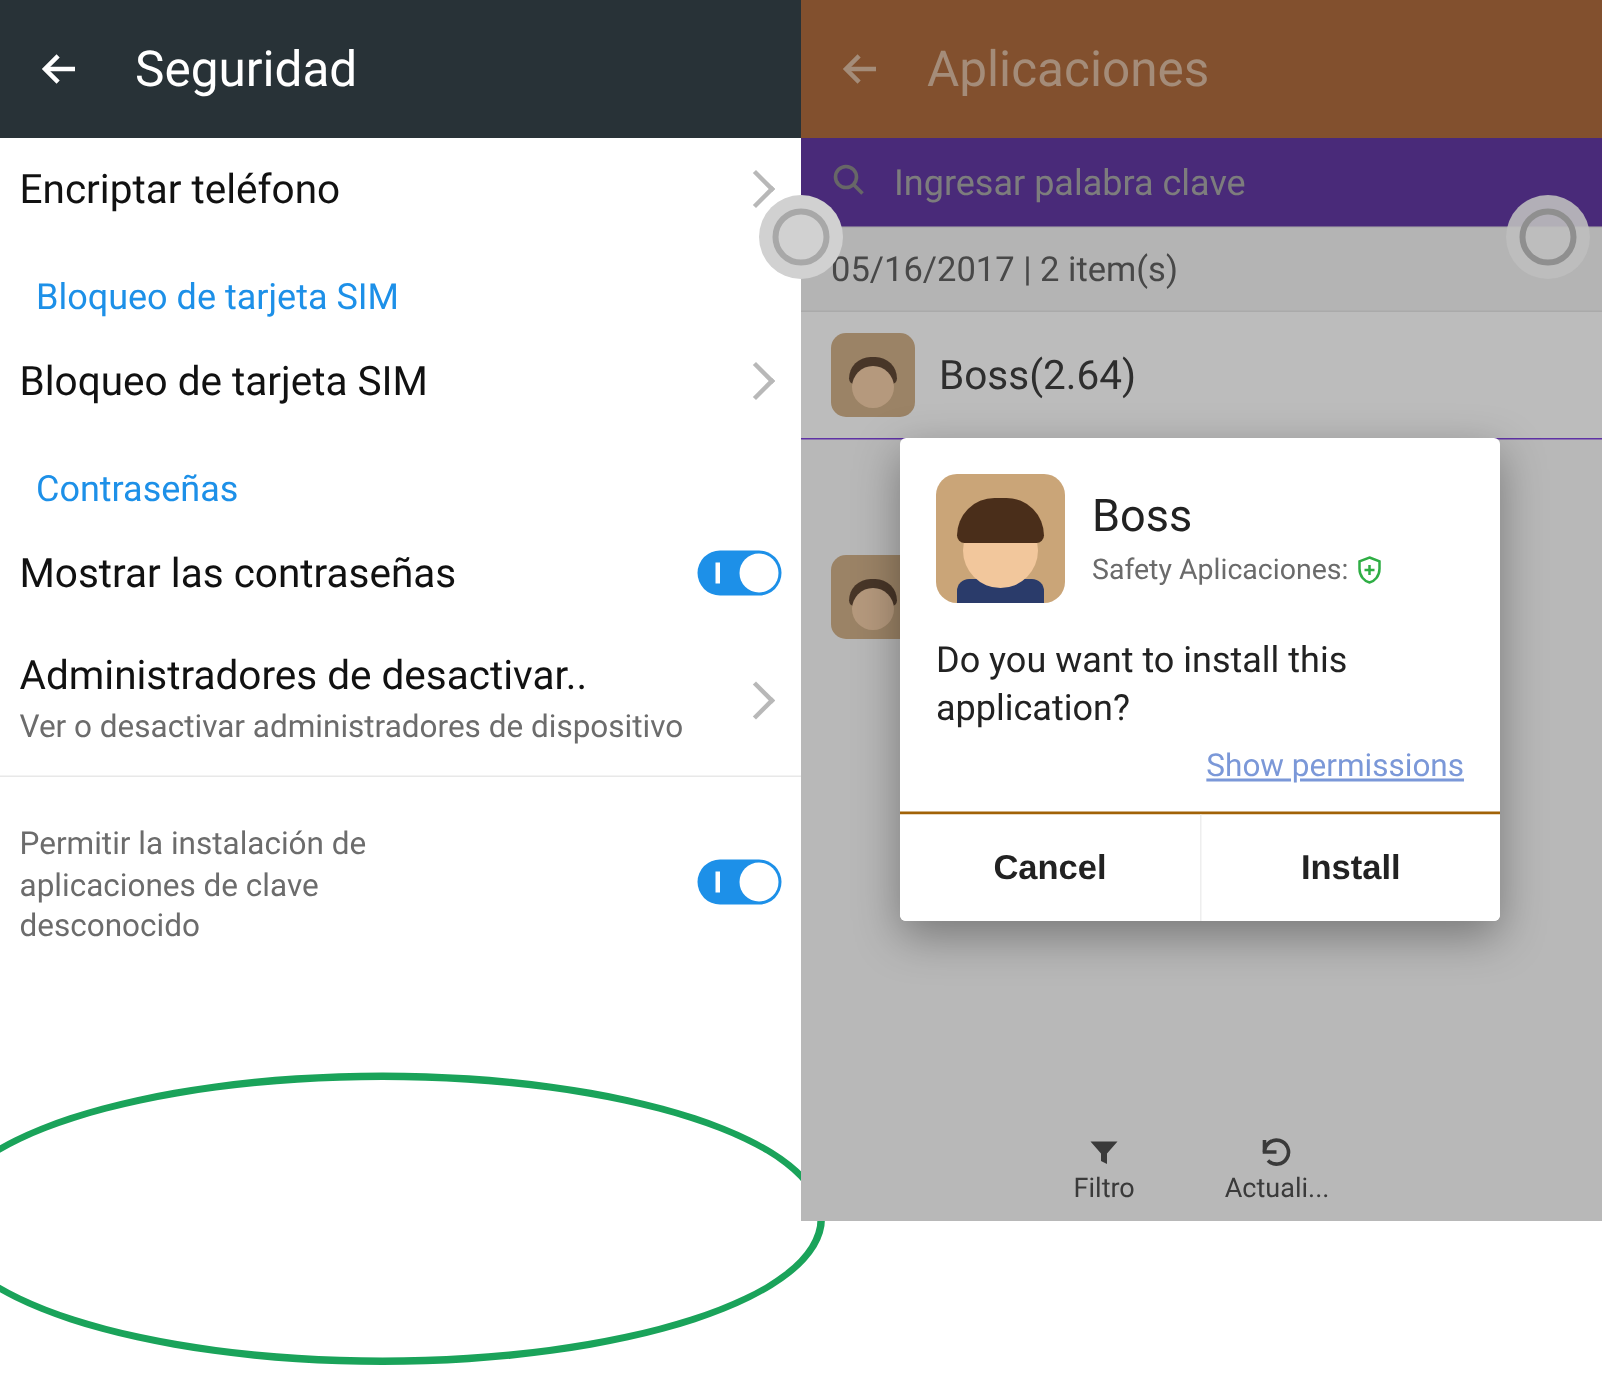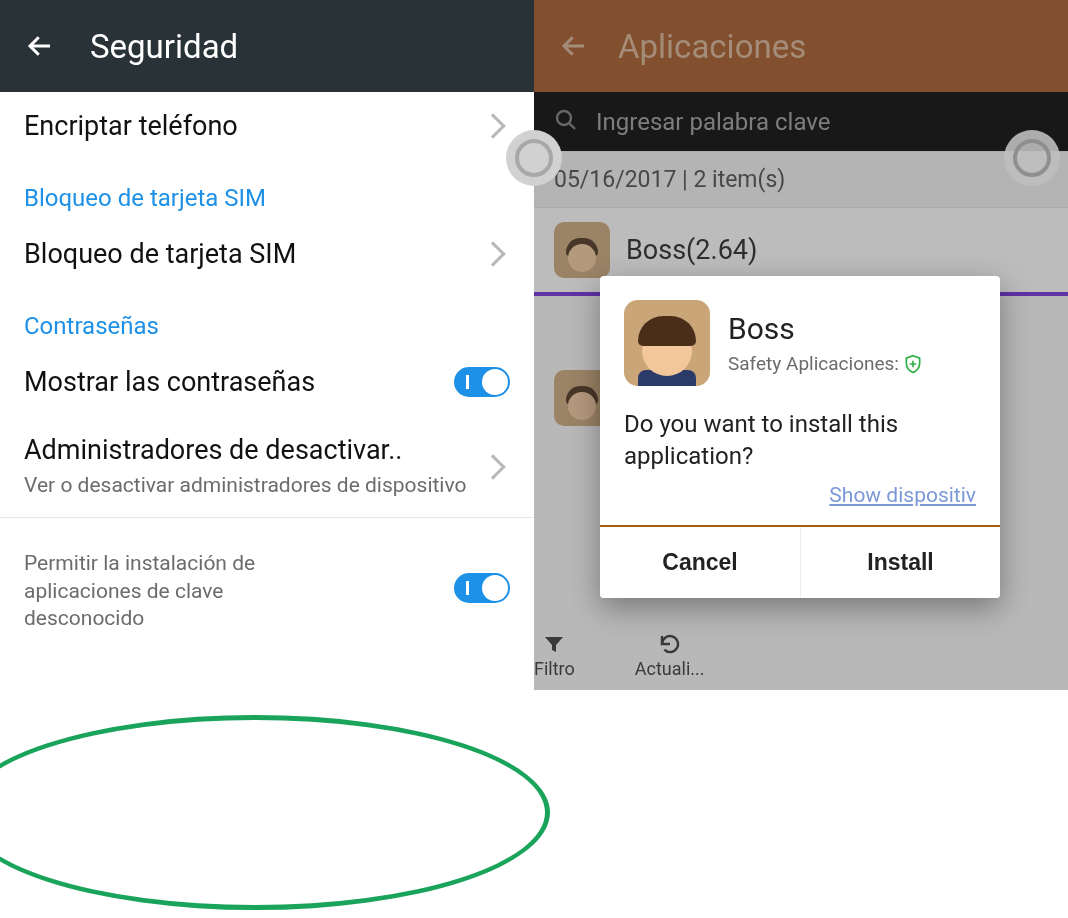--- a/index.html
+++ b/index.html
@@ -6,40 +6,40 @@
   body {
     width: 1068px;
     height: 918px;
     font-family: -apple-system, Roboto, "Helvetica Neue", Arial, sans-serif;
     background: #fff;
     overflow: hidden;
     position: relative;
   }
   .wrap { display: flex; width: 1068px; height: 918px; }
   .left { width: 534px; height: 918px; background: #ffffff; position: relative; }
-  .right { width: 534px; height: 690px; background: #f6f6f6; position: relative; }
+  .right { width: 534px; height: 814px; background: #f6f6f6; position: relative; }
 
   
   .l-header {
     height: 92px;
     background: #283237;
     color: #fff;
     display: flex;
     align-items: center;
     padding: 0 20px;
   }
   .l-header .back {
     width: 40px; height: 40px;
     display: flex; align-items: center; justify-content: center;
     color: #fff;
   }
   .l-header .title { font-size: 33px; font-weight: 400; margin-left: 30px; }
 
   .l-row {
-    padding: 18px 24px;
+    padding: 18px 13px;
     display: flex;
     align-items: center;
     justify-content: space-between;
     border-bottom: 0px solid #eee;
     position: relative;
   }
   .l-row .label { font-size: 27px; color: #111; }
   .l-row .sub { font-size: 21px; color: #6c6c6c; margin-top: 6px; line-height: 1.3; }
   .l-col { display: flex; flex-direction: column; flex: 1; padding-right: 10px; }
   .chev {
@@ -104,40 +104,40 @@
     display:flex;align-items:center;justify-content:center;
   }
   .r-header .title {
     font-size: 33px; font-weight: 400; margin-left: 24px; color: #d7b295;
   }
   .r-search {
     height: 60px;
     display: flex; align-items: center;
     padding: 0 20px;
     color: #8e8e8e;
-    background: #000000;
+    background: #4c1d95;
     border-bottom: 1px solid #e4e4e4;
   }
   .r-search .sicon { margin-right: 18px; }
   .r-search .ph { font-size: 24px; color: #9c9c9c; }
 
   .r-meta {
     padding: 14px 20px;
     font-size: 23px;
     color: #4a4a4a;
     background: #f0f0f0;
     border-bottom: 1px solid #e0e0e0;
   }
 
   .r-item {
     display: flex;
     align-items: center;
     padding: 14px 20px;
     background: #fcfcfc;
-    border-bottom: 4px solid #6d28d9;
+    border-bottom: 1px solid #6d28d9;
   }
   .r-item .icon {
     width: 56px; height: 56px; border-radius: 10px;
     background: #caa578;
     margin-right: 16px;
     flex: 0 0 auto;
     position: relative;
     overflow: hidden;
   }
   .r-item .icon .head {
@@ -154,21 +154,21 @@
   
   .r-dim {
     position: absolute; inset: 0;
     background: rgba(70,70,70,0.35);
     pointer-events: none;
   }
 
   
   .dialog {
     position: absolute;
-    left: 66px; top: 276px;
+    left: 66px; top: 292px;
     width: 400px;
     background: #fff;
     border-radius: 4px;
     box-shadow: 0 10px 30px rgba(0,0,0,0.35);
     z-index: 40;
     overflow: hidden;
   }
   .dlg-head {
     display: flex; align-items: center;
     padding: 24px 24px 8px 24px;
@@ -228,20 +228,21 @@
   }
   .dlg-actions button + button { border-left: 1px solid #eee; }
 
   
   .r-bottom {
     position: absolute;
     bottom: 0; left: 0; right: 0;
     height: 70px;
     display: flex;
     align-items: center;
+    justify-content: center;
     gap: 60px;
     color: #3a3a3a;
     background: rgba(230,230,230,0.0);
   }
   .r-bottom .tb {
     display: flex; flex-direction: column; align-items: center;
     font-size: 18px; color: #3a3a3a;
   }
   .r-bottom svg { margin-bottom: 2px; }
 
@@ -390,21 +391,21 @@
                 <path d="M12 2 L20 5 V11 C20 17 16 21 12 22 C8 21 4 17 4 11 V5 Z" fill="none" stroke="#2fae45" stroke-width="2"></path>
                 <line x1="12" y1="8" x2="12" y2="16" stroke="#2fae45" stroke-width="2"></line>
                 <line x1="8" y1="12" x2="16" y2="12" stroke="#2fae45" stroke-width="2"></line>
               </svg>
             </span>
           </div>
         </div>
       </div>
       <div class="dlg-msg">Do you want to install this application?</div>
       <div class="dlg-perm">
-        <a href="#">Show dispositiv</a>
+        <a href="#">Show permissions</a>
       </div>
       <div class="dlg-actions">
         <button>Cancel</button>
         <button>Install</button>
       </div>
     </div>
 
     <div class="r-bottom">
       <div class="tb">
         <svg width="24" height="24" viewBox="0 0 24 24" fill="#3a3a3a">

